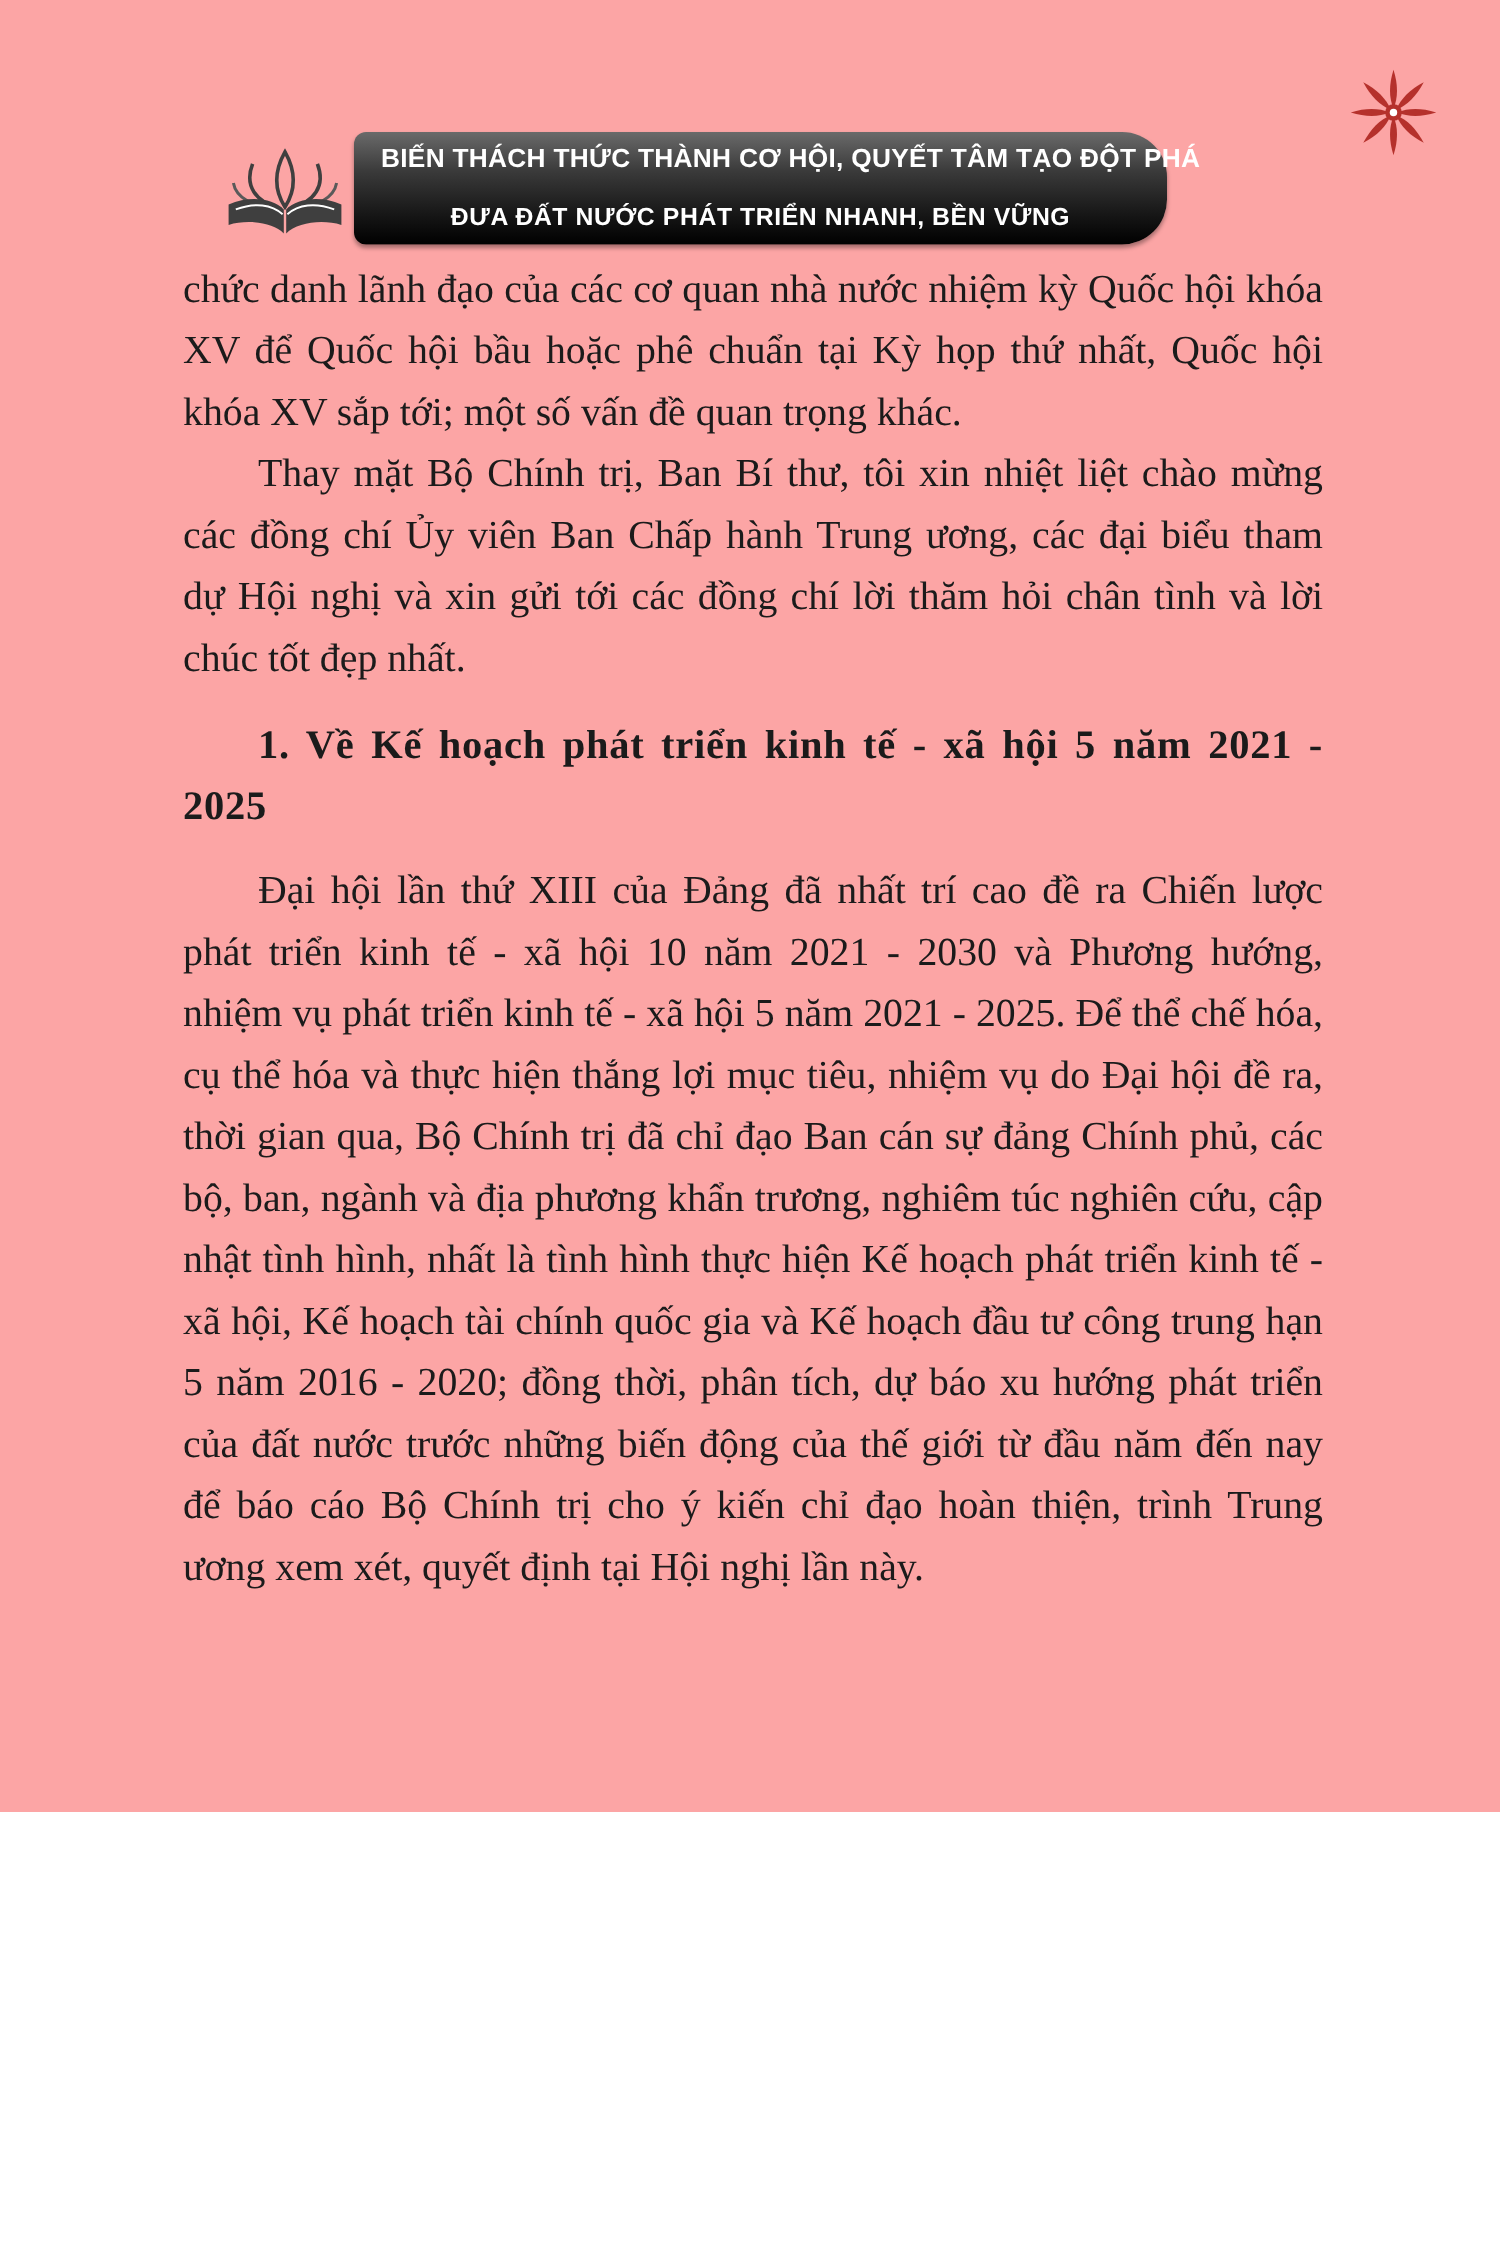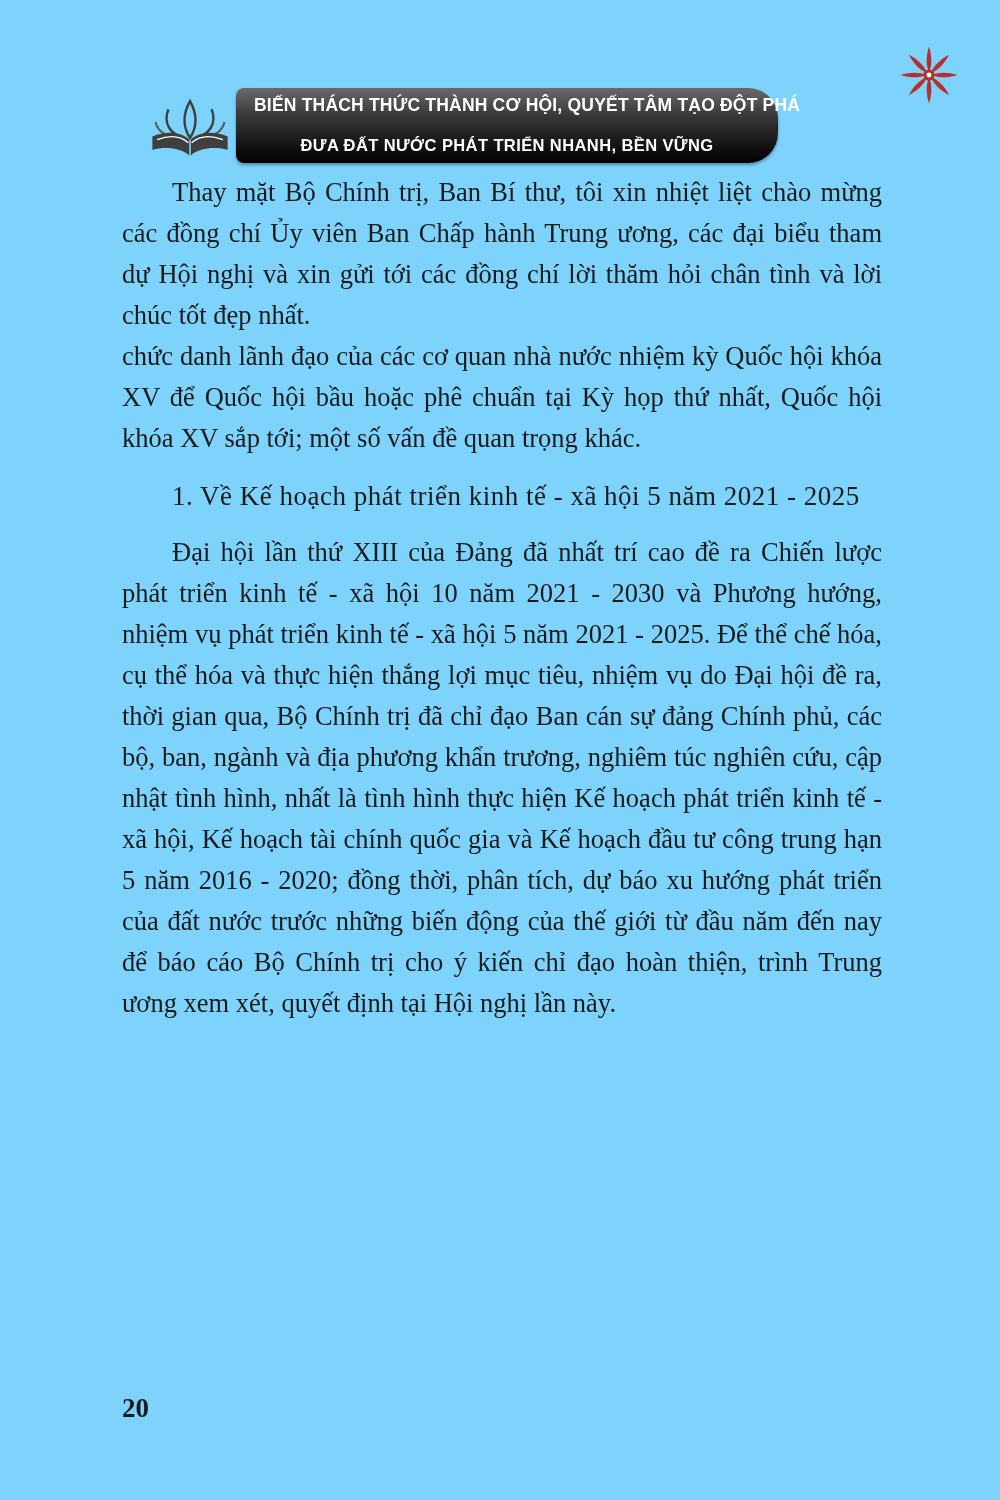--- a/index.html
+++ b/index.html
@@ -1,20 +1,20 @@
 <!DOCTYPE html>
 <html><head>
 <meta charset="utf-8">
 <style>
   html,body{margin:0;padding:0;background:#ffffff;}
   .page{
     position:relative;
     width:1000px;
-    height:1500px;
-    background:#7dd3fc;
+    height:1208px;
+    background:#fca5a5;
     overflow:hidden;
     font-family:"Liberation Serif", serif;
     color:#1b1b1b;
   }
   
   .header{
     position:absolute;
     top:88px;
     left:138px;
     display:flex;
@@ -68,21 +68,21 @@
   }
   .para{
     margin:0;
     text-indent:50px;
   }
   .para.no-indent{
     text-indent:0;
   }
   .section-heading{
     margin:17px 0 15px 0;
-    font-weight:normal;
+    font-weight:bold;
     text-indent:50px;
     text-align:justify;
     font-size:27px;
     letter-spacing:0.5px;
   }
   .page-number{
     position:absolute;
     left:122px;
     top:1393px;
     font-size:27px;
@@ -129,21 +129,21 @@
       <path transform="rotate(180 50 50)" d="M50 4 C45 20 45 34 50 46 C55 34 55 20 50 4 Z"></path>
       <path transform="rotate(225 50 50)" d="M50 4 C45 20 45 34 50 46 C55 34 55 20 50 4 Z"></path>
       <path transform="rotate(270 50 50)" d="M50 4 C45 20 45 34 50 46 C55 34 55 20 50 4 Z"></path>
       <path transform="rotate(315 50 50)" d="M50 4 C45 20 45 34 50 46 C55 34 55 20 50 4 Z"></path>
       <circle cx="50" cy="50" r="9"></circle>
     </g>
     <circle cx="50" cy="50" r="4" fill="#ffffff"></circle>
   </svg>
 
   <div class="content">
+    <p class="para no-indent">chức danh lãnh đạo của các cơ quan nhà nước nhiệm kỳ Quốc hội khóa XV để Quốc hội bầu hoặc phê chuẩn tại Kỳ họp thứ nhất, Quốc hội khóa XV sắp tới; một số vấn đề quan trọng khác.</p>
     <p class="para">Thay mặt Bộ Chính trị, Ban Bí thư, tôi xin nhiệt liệt chào mừng các đồng chí Ủy viên Ban Chấp hành Trung ương, các đại biểu tham dự Hội nghị và xin gửi tới các đồng chí lời thăm hỏi chân tình và lời chúc tốt đẹp nhất.</p>
-    <p class="para no-indent">chức danh lãnh đạo của các cơ quan nhà nước nhiệm kỳ Quốc hội khóa XV để Quốc hội bầu hoặc phê chuẩn tại Kỳ họp thứ nhất, Quốc hội khóa XV sắp tới; một số vấn đề quan trọng khác.</p>
     <h2 class="section-heading">1. Về Kế hoạch phát triển kinh tế - xã hội 5 năm 2021 - 2025</h2>
     <p class="para">Đại hội lần thứ XIII của Đảng đã nhất trí cao đề ra Chiến lược phát triển kinh tế - xã hội 10 năm 2021 - 2030 và Phương hướng, nhiệm vụ phát triển kinh tế - xã hội 5 năm 2021 - 2025. Để thể chế hóa, cụ thể hóa và thực hiện thắng lợi mục tiêu, nhiệm vụ do Đại hội đề ra, thời gian qua, Bộ Chính trị đã chỉ đạo Ban cán sự đảng Chính phủ, các bộ, ban, ngành và địa phương khẩn trương, nghiêm túc nghiên cứu, cập nhật tình hình, nhất là tình hình thực hiện Kế hoạch phát triển kinh tế - xã hội, Kế hoạch tài chính quốc gia và Kế hoạch đầu tư công trung hạn 5 năm 2016 - 2020; đồng thời, phân tích, dự báo xu hướng phát triển của đất nước trước những biến động của thế giới từ đầu năm đến nay để báo cáo Bộ Chính trị cho ý kiến chỉ đạo hoàn thiện, trình Trung ương xem xét, quyết định tại Hội nghị lần này.</p>
   </div>
 
   <div class="page-number">20</div>
 
 </div>
 
 </body></html>

